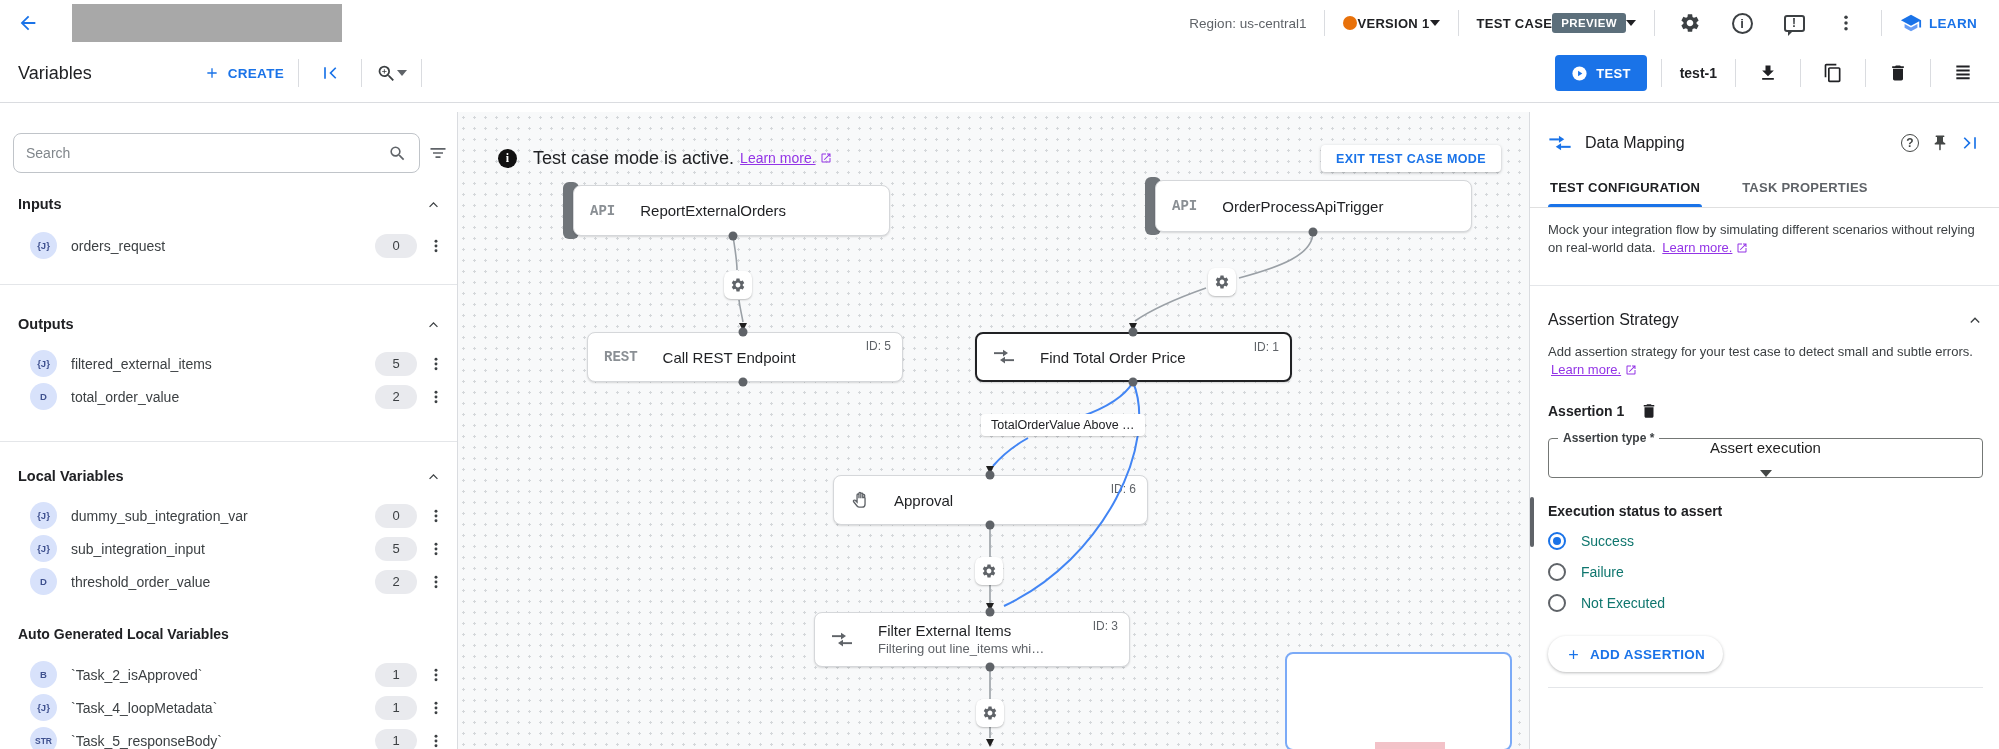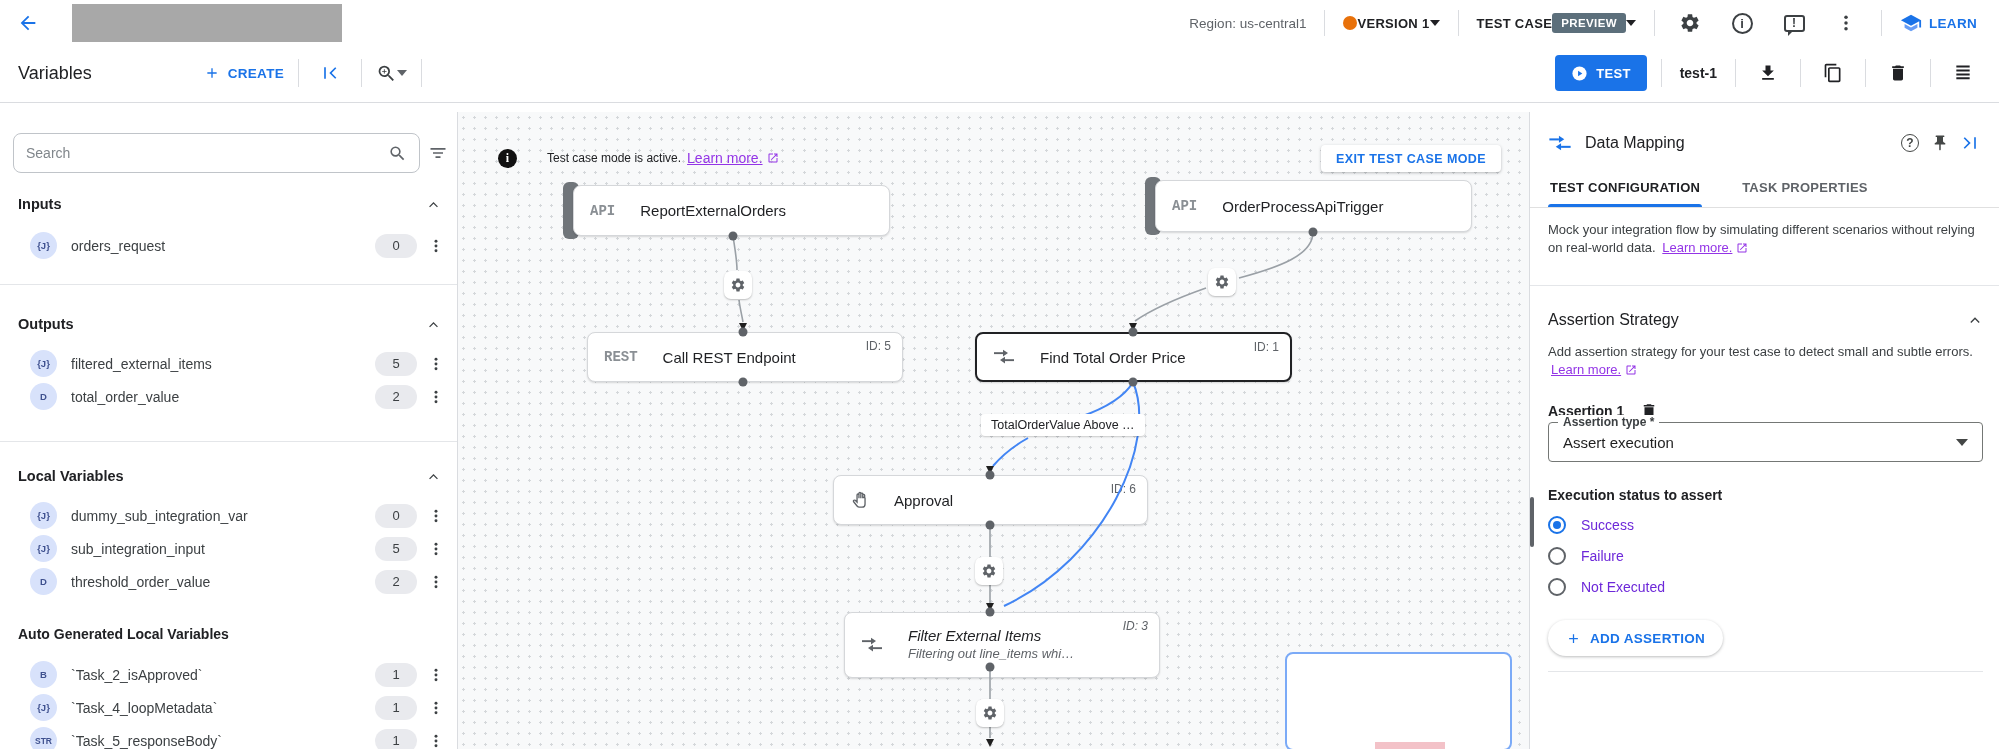--- a/index.html
+++ b/index.html
@@ -61,21 +61,21 @@
                 justify-content:center; font-size:13px; color:#3c4043; margin-right:11px; }
   .side-div { height:1px; background:#e4e6e9; }
 
   
   .canvas { position:absolute; left:458px; top:112px; width:1071px; height:637px; background:#f8f9fa;
             background-image:radial-gradient(#d4d7da 1.1px, transparent 1.1px); background-size:11px 11px; overflow:hidden; }
   .edges { position:absolute; left:0; top:0; z-index:3; pointer-events:none; }
   .banner { position:absolute; left:0; top:24px; width:100%; height:44px; z-index:5; display:flex; align-items:center; padding-left:40px; }
   .info-dot { width:19px; height:19px; border-radius:50%; background:#111; color:#fff; font-size:12px; font-weight:700;
               display:flex; align-items:center; justify-content:center; font-family:"Liberation Serif",serif; }
-  .banner-text { font-size:12px; color:#202124; margin-left:30px; }
+  .banner-text { font-size:18px; color:#202124; margin-left:16px; }
   .lm-link { color:#9334e6; text-decoration:underline; margin-left:6px; cursor:pointer; font-size:14px; display:inline-flex; align-items:center; gap:4px; }
   .exit-btn { position:absolute; right:28px; top:9px; height:27px; background:#fff; border-radius:4px;
               box-shadow:0 1px 3px rgba(60,64,67,.35); color:#1a73e8; font-size:12.5px; font-weight:700; letter-spacing:.4px;
               display:flex; align-items:center; padding:0 15px; cursor:pointer; }
   .node { position:absolute; background:#fff; border:1px solid #d5d7da; border-radius:8px;
           box-shadow:0 1px 2px rgba(0,0,0,.14); display:flex; align-items:center; z-index:2; }
   .node.selected { border:2px solid #202124; }
   .node-type { font-family:"Liberation Mono","DejaVu Sans Mono",monospace; font-weight:700; font-size:14px; color:#8a8f94; margin-left:16px; }
   .node-title { font-size:15px; font-weight:500; color:#1f2023; margin-left:25px; white-space:nowrap; }
   .node-id { position:absolute; top:6px; right:11px; font-size:12px; color:#5f6368; }
@@ -117,21 +117,21 @@
   .p-h2 { display:flex; align-items:center; margin-top:25px; font-size:16px; font-weight:500; color:#202124; }
   .p-h2 .chev { margin-left:auto; cursor:pointer; display:flex; }
   .assert-row { display:flex; align-items:center; margin-top:23px; }
   .assert-name { font-size:14px; font-weight:700; color:#202124; }
   .trash-sm { margin-left:16px; cursor:pointer; color:#202124; display:flex; }
   .exec-label { margin-top:25px; font-size:14px; font-weight:700; color:#202124; }
   .radio-row { display:flex; align-items:center; margin-top:13px; cursor:pointer; }
   .radio { width:18px; height:18px; border-radius:50%; border:2px solid #5f6368; position:relative; }
   .radio.on { border-color:#1a73e8; }
   .radio.on:after { content:""; position:absolute; left:3px; top:3px; width:8px; height:8px; border-radius:50%; background:#1a73e8; }
-  .radio-label { font-size:14px; color:#6d28d9; margin-left:15px; }
+  .radio-label { font-size:14px; color:#0f766e; margin-left:15px; }
   .add-btn { display:inline-flex; align-items:center; gap:9px; margin-top:24px; height:36px; padding:0 18px;
              border-radius:18px; background:#fff; color:#1a73e8; font-size:13.5px; font-weight:700; letter-spacing:.3px;
              box-shadow:0 1px 3px rgba(60,64,67,.35); cursor:pointer; }
   .panel-bottom-div { height:1px; background:#e4e6e9; margin-top:15px; }
 </style>
 </head>
 <body>
 
 <div class="app">
 
@@ -469,21 +469,21 @@
     <div class="node" style="left:375px; top:363px; width:315px; height:50px;">
       <span class="node-icon">
         <svg width="19" height="19" viewBox="0 0 24 24">
             <path fill="none" stroke="#5f6368" stroke-width="1.7" d="M18.5 9V5.5a1.2 1.2 0 0 0-2.4 0V9m0 0V3.8a1.2 1.2 0 0 0-2.4 0V9m0 0V3a1.2 1.2 0 0 0-2.4 0v6m0 0V5a1.2 1.2 0 0 0-2.4 0v9l-2.3-2.2c-.6-.5-1.5-.5-2 .1-.4.5-.4 1.2 0 1.7l4.6 5.6c.6.7 1.5 1.1 2.4 1.1h3.7c2 0 3.7-1.7 3.7-3.7V9a1.2 1.2 0 0 0-2.4 0"></path>
           </svg>
       </span>
       <span class="node-title">Approval</span>
       <span class="node-id">ID: 6</span>
     </div>
 
-    <div class="node" style="left:386px; top:500px; width:316px; height:66px;font-style:italic;">
+    <div class="node" style="left:356px; top:500px; width:316px; height:55px;">
       <span class="node-icon">
         <svg width="22" height="16" viewBox="0 0 22 16">
             <rect x="1" y="3.2" width="9" height="1.9" fill="#5f6368"></rect>
             <polygon points="10,0.8 15,4.1 10,7.4" fill="#5f6368"></polygon>
             <rect x="12" y="10.2" width="9" height="1.9" fill="#5f6368"></rect>
             <polygon points="12,7.8 7,11.1 12,14.4" fill="#5f6368"></polygon>
           </svg>
       </span>
       <span class="node-text2">
         <span class="node-title" style="margin-left:0;">Filter External Items</span>
@@ -585,21 +585,21 @@
 
       <div class="assert-row">
         <span class="assert-name">Assertion 1</span>
         <span class="trash-sm">
           <svg width="18" height="18" viewBox="0 0 24 24">
               <path fill="#202124" d="M6 19c0 1.1.9 2 2 2h8c1.1 0 2-.9 2-2V7H6v12zM19 4h-3.5l-1-1h-5l-1 1H5v2h14V4z"></path>
             </svg>
         </span>
       </div>
 
-      <div class="mselect" style="margin-top:2px;">
+      <div class="mselect" style="margin-top:18px;flex-direction:column;">
         <span class="lbl">Assertion type *</span>
         <span class="val">Assert execution</span>
         <span class="dd-caret"></span>
       </div>
 
       <div class="exec-label">Execution status to assert</div>
 
       <div class="radio-row">
         <span class="radio on"></span>
         <span class="radio-label">Success</span>

